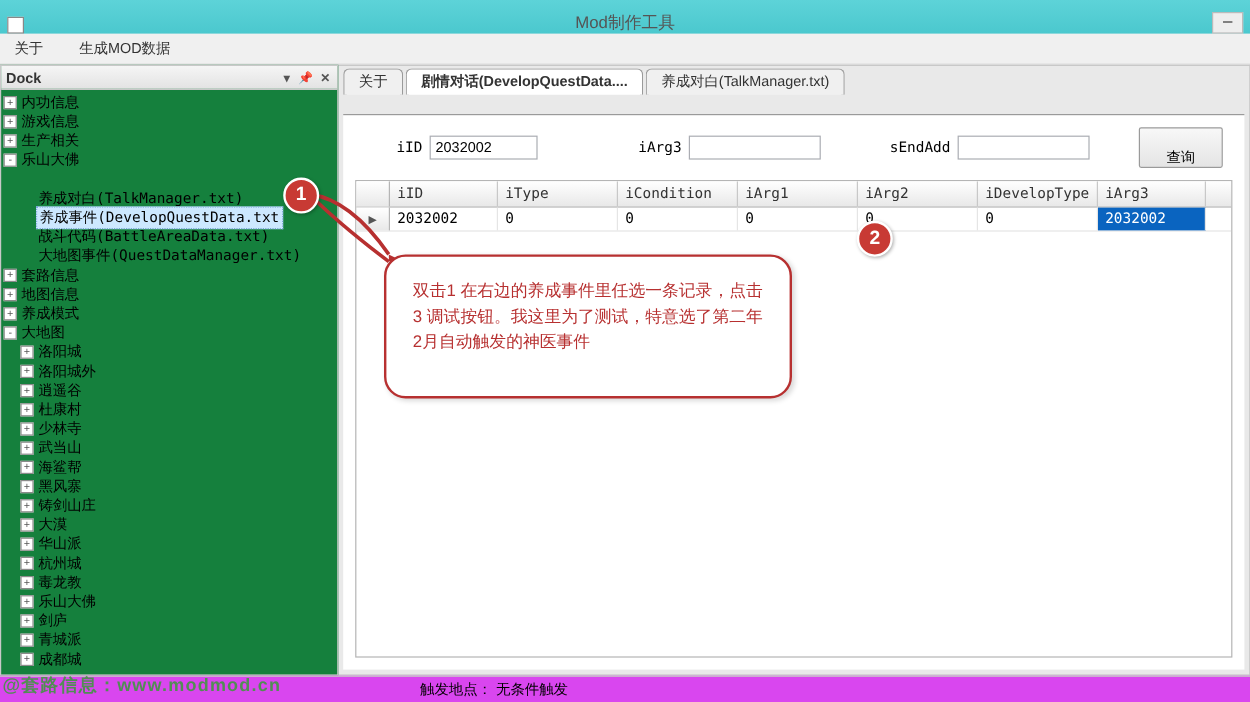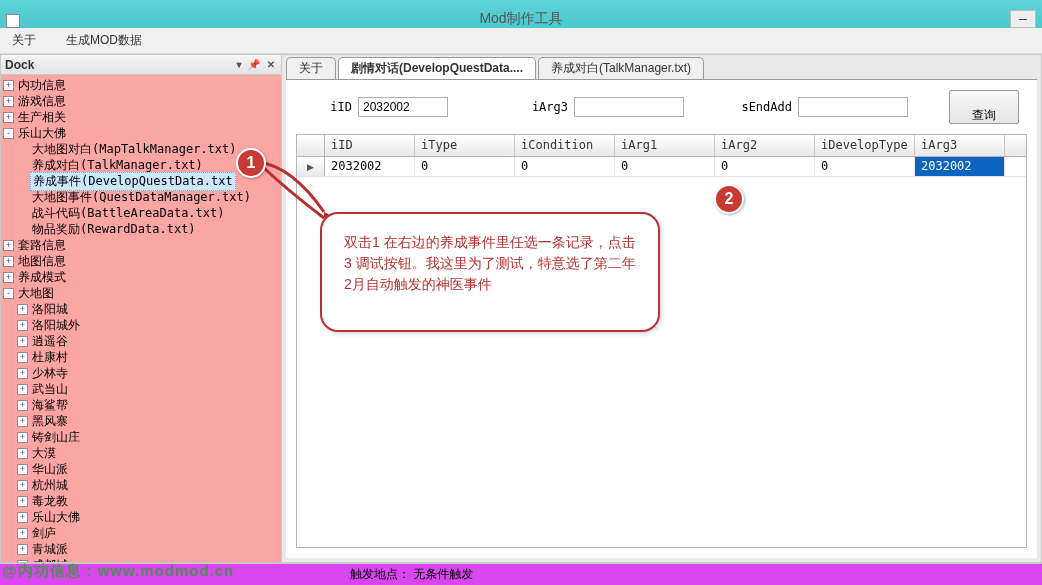--- a/index.html
+++ b/index.html
@@ -5,36 +5,36 @@
 *{box-sizing:border-box;margin:0;padding:0;font-family:"Microsoft YaHei",sans-serif;font-size:12px}
 body{background:#f0f0f0;width:1042px;height:585px;overflow:hidden;position:relative}
 .titlebar{height:28px;background:linear-gradient(#5dd3d8,#4bc8ce);display:flex;align-items:flex-end;justify-content:center;position:relative}
 .titlebar-text{color:#555;font-size:14px}
 .win-icon{position:absolute;left:6px;width:14px;height:14px;background:#fff;border:1px solid #888}
 .win-btns{position:absolute;right:6px;display:flex;gap:2px}
 .win-btn{width:26px;height:18px;background:#eee;border:1px solid #bbb;display:flex;align-items:center;justify-content:center;font-size:11px}
 .menubar{height:26px;background:#f0f0f0;display:flex;align-items:center;padding:0 6px;gap:18px;border-bottom:1px solid #d8d8d8}
 .menu-item{padding:3px 6px;color:#333}
 .app-body{display:flex;height:calc(100% - 54px - 22px)}
-.dock{width:282px;background:#fca5a5;border:1px solid #c8c8c8;display:flex;flex-direction:column;position:relative}
+.dock{width:282px;background:#15803d;border:1px solid #c8c8c8;display:flex;flex-direction:column;position:relative}
 .dock-hdr{height:20px;background:linear-gradient(#f5f5f5,#e3e3e3);border-bottom:1px solid #c8c8c8;display:flex;align-items:center;padding:0 4px;font-weight:bold;color:#333;font-size:11px}
 .dock-hdr-btns{margin-left:auto;display:flex;gap:4px}
 .dock-hdr-btn{width:12px;height:12px;display:flex;align-items:center;justify-content:center;font-size:10px;color:#555}
 .tree{flex:1;overflow:auto;padding:2px 0;position:relative}
 .tn{display:flex;align-items:center;height:16px;padding-left:2px;white-space:nowrap;cursor:default}
 .tn .exp{width:11px;height:11px;border:1px solid #8b8b8b;margin-right:2px;display:flex;align-items:center;justify-content:center;font-size:9px;line-height:1;color:#555;background:#fff}
 .tn .exp.blank{border:none;background:transparent}
 .tn .lbl{padding:0 2px;font-family:SimSun,monospace}
 .tn.sel .lbl{background:#cce8ff;border:1px dotted #7aa7d8}
 .d1{padding-left:16px}
 .main{flex:1;background:#e9e9e9;border:1px solid #c8c8c8;border-left:none;display:flex;flex-direction:column;overflow:hidden}
 .tabstrip{height:24px;display:flex;align-items:flex-end;gap:2px;padding:2px 4px 0;background:#e9e9e9}
 .tab{height:22px;padding:0 12px;border:1px solid #9a9a9a;border-bottom:none;border-radius:5px 5px 0 0;background:#f0f0f0;display:flex;align-items:center;color:#333}
 .tab.active{background:#fff;font-weight:bold}
-.tab-content{flex:1;background:#fff;border-top:1px solid #9a9a9a;margin:0 4px 4px;display:flex;flex-direction:column;overflow:hidden}
+.tab-content{flex:1;background:#fff;border-top:1px solid #9a9a9a;margin:16px 4px 4px;display:flex;flex-direction:column;overflow:hidden}
 .filterbar{padding:10px 18px 6px;display:flex;flex-direction:column;gap:8px}
 .frow{display:flex;align-items:center;gap:6px}
 .flbl{min-width:48px;text-align:right;font-family:SimSun,monospace}
 .fin{height:20px;border:1px solid #abadb3;padding:0 4px;background:#fff}
 .fin.w90{width:90px} .fin.w110{width:110px}
 .fsel{height:20px;border:1px solid #abadb3;background:#fff;font-family:SimSun,monospace}
 .fbtn{height:22px;padding:16px 22px;border:1px solid #9a9a9a;background:linear-gradient(#f8f8f8,#e4e4e4);border-radius:2px}
 .grid{flex:1;margin:4px 10px 10px;border:1px solid #b5b5b5;background:#fff;display:flex;flex-direction:column;overflow:hidden}
 .ghdr{display:flex;height:22px;background:linear-gradient(#fff,#e8e8e8);border-bottom:1px solid #b5b5b5}
 .gh{border-right:1px solid #c8c8c8;padding:3px 6px;font-family:Consolas,monospace;color:#333;overflow:hidden}
@@ -89,41 +89,36 @@
         <div class="tn d0">
           <span class="exp">+</span>
           <span class="lbl">生产相关</span>
         </div>
         <div class="tn d0">
           <span class="exp">-</span>
           <span class="lbl">乐山大佛</span>
         </div>
         <div class="tn d1">
           <span class="exp blank"></span>
-          <span class="lbl">大地图对白(MapTalkManager.txt)</span>
         </div>
         <div class="tn d1">
           <span class="exp blank"></span>
           <span class="lbl">养成对白(TalkManager.txt)</span>
         </div>
         <div class="tn d1 sel">
           <span class="exp blank"></span>
           <span class="lbl">养成事件(DevelopQuestData.txt</span>
         </div>
         <div class="tn d1">
           <span class="exp blank"></span>
+          <span class="lbl">战斗代码(BattleAreaData.txt)</span>
+        </div>
+        <div class="tn d1">
+          <span class="exp blank"></span>
           <span class="lbl">大地图事件(QuestDataManager.txt)</span>
-        </div>
-        <div class="tn d1">
-          <span class="exp blank"></span>
-          <span class="lbl">战斗代码(BattleAreaData.txt)</span>
-        </div>
-        <div class="tn d1">
-          <span class="exp blank"></span>
-          <span class="lbl">物品奖励(RewardData.txt)</span>
         </div>
         <div class="tn d0">
           <span class="exp">+</span>
           <span class="lbl">套路信息</span>
         </div>
         <div class="tn d0">
           <span class="exp">+</span>
           <span class="lbl">地图信息</span>
         </div>
         <div class="tn d0">
@@ -262,13 +257,13 @@
 <div class="callout">双击1   在右边的养成事件里任选一条记录，点击 3 调试按钮。我这里为了测试，特意选了第二年2月自动触发的神医事件</div>
 <div class="badge b1">1</div>
 <div class="badge b2">2</div>
 
 <div class="statusbar">
   <span class="sb-mid">
     <span>触发地点：</span>
     <span>无条件触发</span>
   </span>
 </div>
-<div class="wm">@内功信息：www.modmod.cn</div>
+<div class="wm">@套路信息：www.modmod.cn</div>
 
 </body></html>

